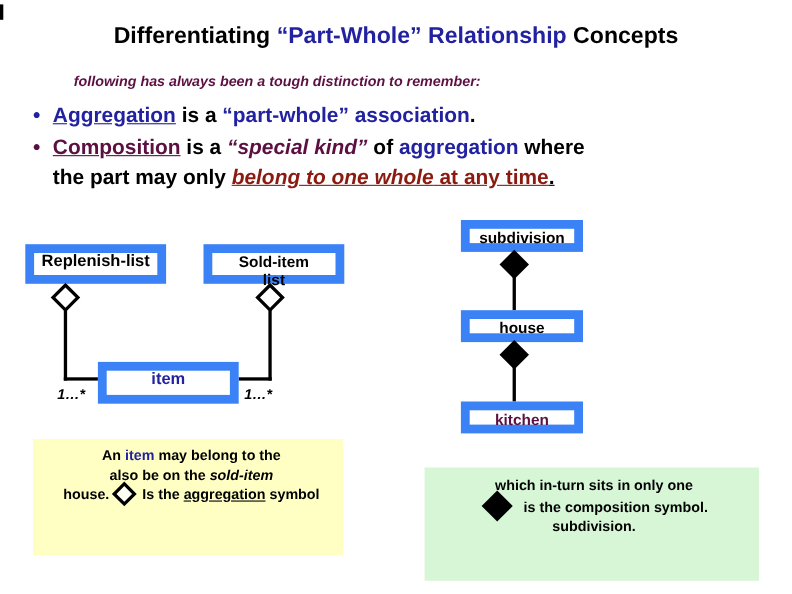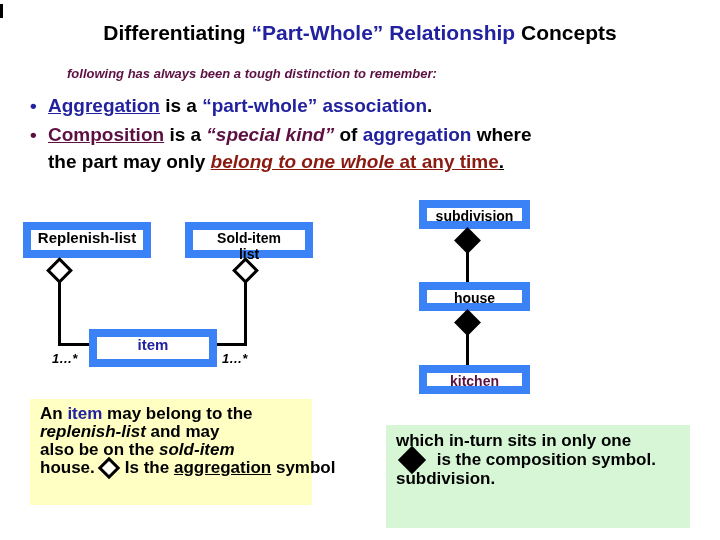--- a/index.html
+++ b/index.html
@@ -46,22 +46,22 @@
   .diamond { position:absolute; width:19px; height:19px; box-sizing:border-box; transform:rotate(45deg); }
   .diamond.open   { border:3px solid #000; background:#fff; }
   .diamond.filled { background:#000; }
 
   .line { position:absolute; background:#000; }
 
   .mult { position:absolute; font-size:13px; font-weight:bold; font-style:italic; color:#000; white-space:nowrap; }
 
   
   .note {
-    position:absolute; box-sizing:border-box; font-weight:bold; font-size:17px;
-    line-height:18px; color:#000;
+    position:absolute; box-sizing:border-box; font-weight:bold; font-size:13px;
+    line-height:18px; color:#000;text-align:center;
   }
   .note-yellow { left:30px; top:399px; width:282px; height:106px; background:#FFFFC4; padding:6px 4px 0 10px; }
   .note-green  { left:386px; top:425px; width:304px; height:103px; background:#D6F6D6; padding:7px 6px 0 10px; }
   .note-line { white-space:nowrap; }
 
   .inline-diamond-open {
     display:inline-block; width:16px; height:16px; box-sizing:border-box;
     border:3px solid #000; background:#FFFFF6; transform:rotate(45deg);
     margin:0 8px 0 6px; vertical-align:-3px;
   }
@@ -123,21 +123,20 @@
 
   <div class="diamond filled" style="left:458px; top:313px;"></div>
   <div class="line" style="left:466px; top:332px; width:3px; height:35px;"></div>
 
   <div class="uml-box small kitchen-box" style="left:419px; top:365px; width:111px; height:29px;">
       <span>kitchen</span>
     </div>
 
   <div class="note note-yellow">
     <div class="note-line"><span>An </span><span class="navy">item</span><span> may belong to the</span></div>
-    <div class="note-line"><span class="it">replenish-list</span><span> and may</span></div>
     <div class="note-line"><span>also be on the </span><span class="it">sold-item</span></div>
     <div class="note-line"><span>house.</span><span class="inline-diamond-open"></span><span>Is the </span><span class="u">aggregation</span><span> symbol</span></div>
   </div>
 
   <div class="note note-green">
     <div class="note-line"><span>which in-turn sits in only one</span></div>
     <div class="note-line"><span class="inline-diamond-filled"></span><span> is the composition symbol.</span></div>
     <div class="note-line"><span>subdivision.</span></div>
   </div>
 

